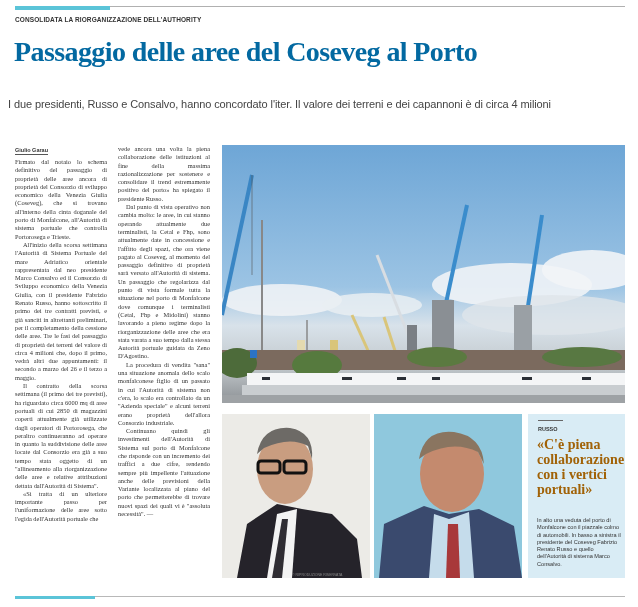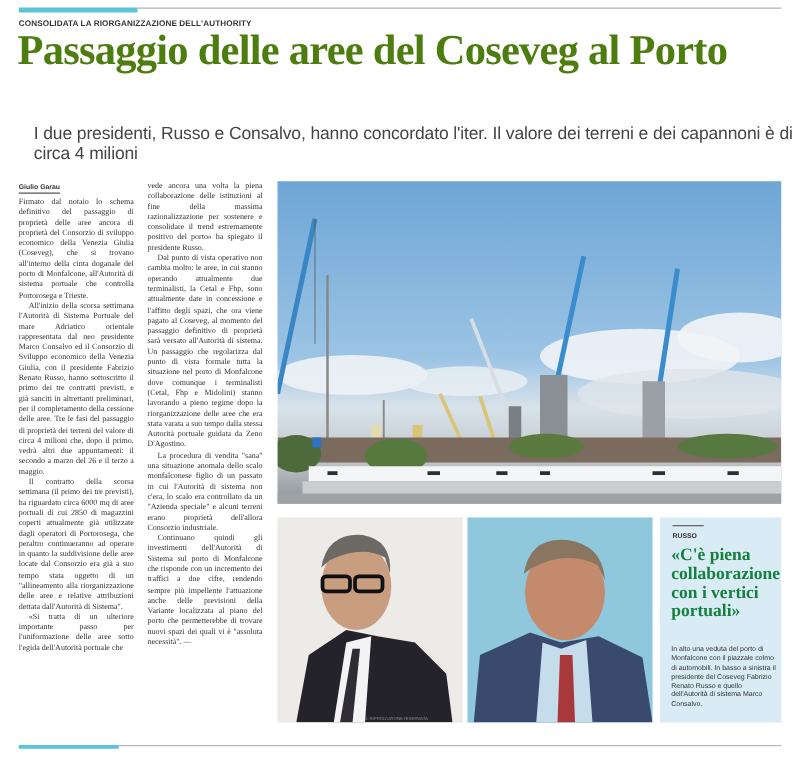--- a/index.html
+++ b/index.html
@@ -1,34 +1,34 @@
 <!DOCTYPE html>
 <html><head>
 <meta charset="utf-8">
 <style>
   html, body { margin:0; padding:0; }
   body { width:638px; height:607px; background:#ffffff; position:relative; overflow:hidden; font-family:"DejaVu Serif", serif; color:#222; }
   .topbar-accent { position:absolute; left:15px; top:6px; width:95px; height:4px; background:#5bc4d8; }
   .topbar-rule { position:absolute; left:110px; top:6px; width:515px; height:1px; background:#b0b0b0; }
   .kicker { position:absolute; left:15px; top:16px; font-family:"Liberation Sans", sans-serif; font-size:6.5px; font-weight:bold; letter-spacing:0.1px; color:#333; }
-  .headline { position:absolute; left:14px; top:24px; width:620px; font-family:"Liberation Serif", serif; font-weight:bold; font-size:34px; line-height:34px; color:#4d7c0f; letter-spacing:-0.6px; }
-  .subhead { position:absolute; left:27px; top:98px; font-family:"Liberation Sans", sans-serif; font-size:14px; color:#444; letter-spacing:-0.1px; }
+  .headline { position:absolute; left:14px; top:35px; width:620px; font-family:"Liberation Serif", serif; font-weight:bold; font-size:28px; line-height:34px; color:#0369a1; letter-spacing:-0.6px; }
+  .subhead { position:absolute; left:8px; top:98px; font-family:"Liberation Sans", sans-serif; font-size:11px; color:#444; letter-spacing:-0.1px; }
   .byline { position:absolute; left:15px; top:147px; font-family:"Liberation Sans", sans-serif; font-size:5.5px; font-weight:bold; color:#333; border-bottom:0.5px solid #555; padding-bottom:1px;}
   .col { position:absolute; font-family:"Liberation Serif", serif; font-size:6.4px; line-height:8.3px; color:#333; text-align:justify; hyphens:auto; }
   .col p { margin:0; text-indent:0; }
   .col p + p { text-indent:8px; }
   .col1 { left:15px; top:158px; width:92px; }
   .col2 { left:118px; top:145px; width:92px; }
   .photo-port { position:absolute; left:222px; top:145px; width:403px; height:258px; overflow:hidden; background:linear-gradient(#6ea6d6 0%, #9cc4e4 55%, #d8e2ea 70%, #c2c8cc 86%, #8c9094 100%); }
   .photo-portrait1 { position:absolute; left:222px; top:414px; width:148px; height:164px; overflow:hidden; background:#e6e4df; }
   .photo-portrait2 { position:absolute; left:374px; top:414px; width:148px; height:164px; overflow:hidden; background:#8ec7dc; }
   .sidebar { position:absolute; left:528px; top:414px; width:97px; height:164px; background:#d9ecf5; }
   .side-rule { position:absolute; left:538px; top:420px; width:25px; height:1px; background:#666; }
   .side-kicker { position:absolute; left:538px; top:426px; font-family:"Liberation Sans", sans-serif; font-size:5.5px; font-weight:bold; color:#333; }
-  .side-quote { position:absolute; left:537px; top:437px; width:88px; font-family:"Liberation Serif", serif; font-size:14px; font-weight:bold; line-height:15px; color:#15803d; }
+  .side-quote { position:absolute; left:537px; top:437px; width:88px; font-family:"Liberation Serif", serif; font-size:14px; font-weight:bold; line-height:15px; color:#a16207; }
   .side-caption { position:absolute; left:537px; top:517px; width:84px; font-family:"Liberation Sans", sans-serif; font-size:5.6px; line-height:7.3px; color:#333; }
   .copyright { position:absolute; left:292px; top:573px; font-family:"Liberation Sans", sans-serif; font-size:3.5px; color:#888; }
   .bottom-accent { position:absolute; left:15px; top:596px; width:80px; height:3px; background:#5bc4d8; }
   .bottom-rule { position:absolute; left:95px; top:596px; width:530px; height:1px; background:#b8b8b8; }
 </style>
 </head>
 <body>
 
 <div class="topbar-accent"></div>
 <div class="topbar-rule"></div>

